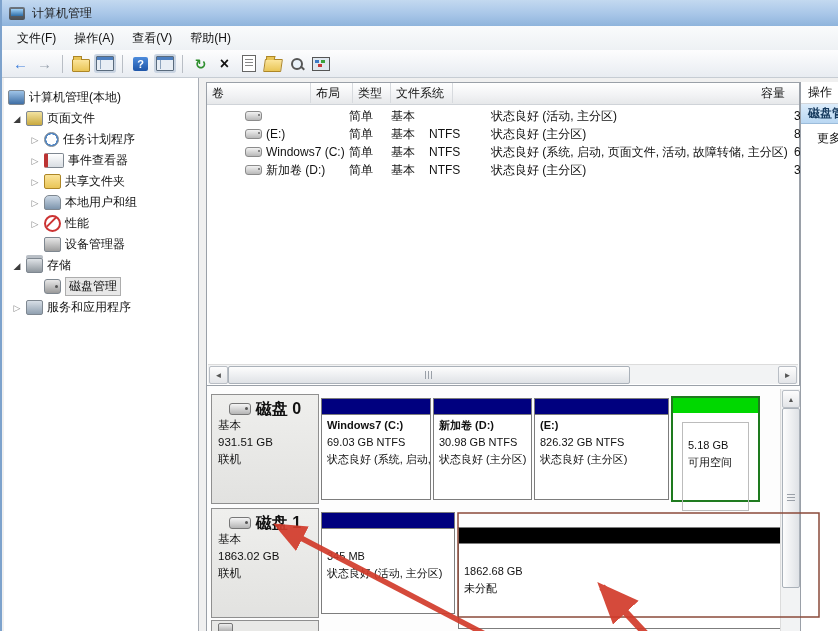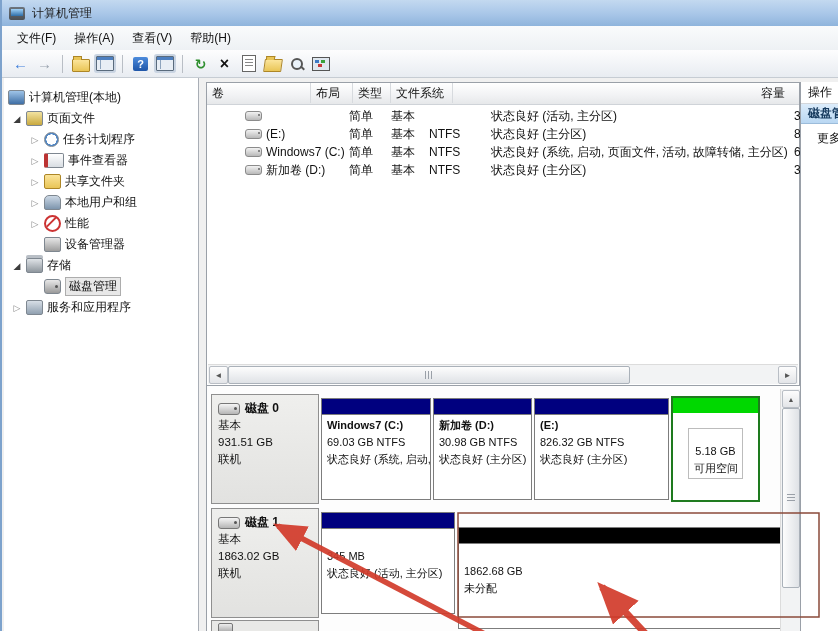--- a/index.html
+++ b/index.html
@@ -75,30 +75,30 @@
   .hscroll{position:absolute;left:1px;right:1px;bottom:1px;height:19px;background:#f2f3f4;border-top:1px solid #dcdcdc;}
   .hs-btn{position:absolute;top:1px;width:17px;height:16px;background:linear-gradient(#fdfdfd,#e3e5e8);border:1px solid #b9bec5;
     border-radius:2px;font-size:8px;color:#555;display:flex;align-items:center;justify-content:center;}
   .hs-thumb{position:absolute;left:20px;top:1px;width:400px;height:16px;background:linear-gradient(#fdfdfd,#dfe2e6);
     border:1px solid #aab1b9;border-radius:2px;}
   .grip-h{position:absolute;left:50%;top:4px;width:8px;height:8px;margin-left:-4px;
     background:repeating-linear-gradient(90deg,#9aa0a8 0 1px,transparent 1px 3px);}
   
   .graphpane{position:absolute;left:204px;top:386px;width:594px;height:245px;background:#fdfdfd;border-left:1px solid #9aa0a8;box-sizing:border-box;overflow:hidden;}
   .disklabel{position:absolute;width:108px;height:110px;background:linear-gradient(#efefed,#e2e2e0);border:1px solid #8f8f8f;box-sizing:border-box;padding:5px 6px;line-height:17px;font-size:11.5px;}
-  .dname{font-weight:bold;font-size:12px;display:flex;align-items:center;gap:5px;}
+  .dname{font-weight:bold;font-size:16px;display:flex;align-items:center;gap:5px;justify-content:center;}
   .dico{width:20px;height:10px;background:linear-gradient(#f5f5f5,#b5b5b5);border:1px solid #777;border-radius:3px;position:relative;flex:0 0 auto;}
   .dico::after{content:"";position:absolute;right:2px;top:3px;width:3px;height:3px;background:#555;border-radius:50%;}
   .part{position:absolute;height:102px;background:#fff;border:1px solid #7d7d7d;box-sizing:border-box;}
   .pbar{height:15px;border-bottom:1px solid #7d7d7d;}
   .ptxt{padding:2px 5px;font-size:11px;line-height:17px;white-space:nowrap;overflow:hidden;}
   .ptitle{font-weight:bold;min-height:17px;}
   .part.free{border:2px solid #1e7a1e;}
   .part.free .pbar{border-bottom:none;}
-  .part.free .pbody{margin:15px;border:1px solid #bcbcbc;height:51px;padding-top:14px;box-sizing:border-box;text-align:center;}
+  .part.free .pbody{margin:9px;border:1px solid #bcbcbc;height:89px;padding-top:14px;box-sizing:border-box;}
   
   .vscroll{position:absolute;right:0;top:3px;width:19px;bottom:0;background:#f2f3f4;border-left:1px solid #dcdcdc;}
   .vs-btn{position:absolute;left:1px;top:1px;width:16px;height:16px;background:linear-gradient(#fdfdfd,#e3e5e8);
     border:1px solid #b9bec5;border-radius:2px;font-size:7px;color:#555;display:flex;align-items:center;justify-content:center;}
   .vs-thumb{position:absolute;left:1px;top:19px;width:16px;height:178px;background:linear-gradient(90deg,#fdfdfd,#dfe2e6);
     border:1px solid #aab1b9;border-radius:2px;}
   .grip-v{position:absolute;top:50%;left:4px;width:8px;height:8px;margin-top:-4px;
     background:repeating-linear-gradient(#9aa0a8 0 1px,transparent 1px 3px);}
   
   .actions{position:absolute;left:798px;top:82px;right:0;bottom:0;background:#fff;border-left:1px solid #9aa0a8;overflow:hidden;}

